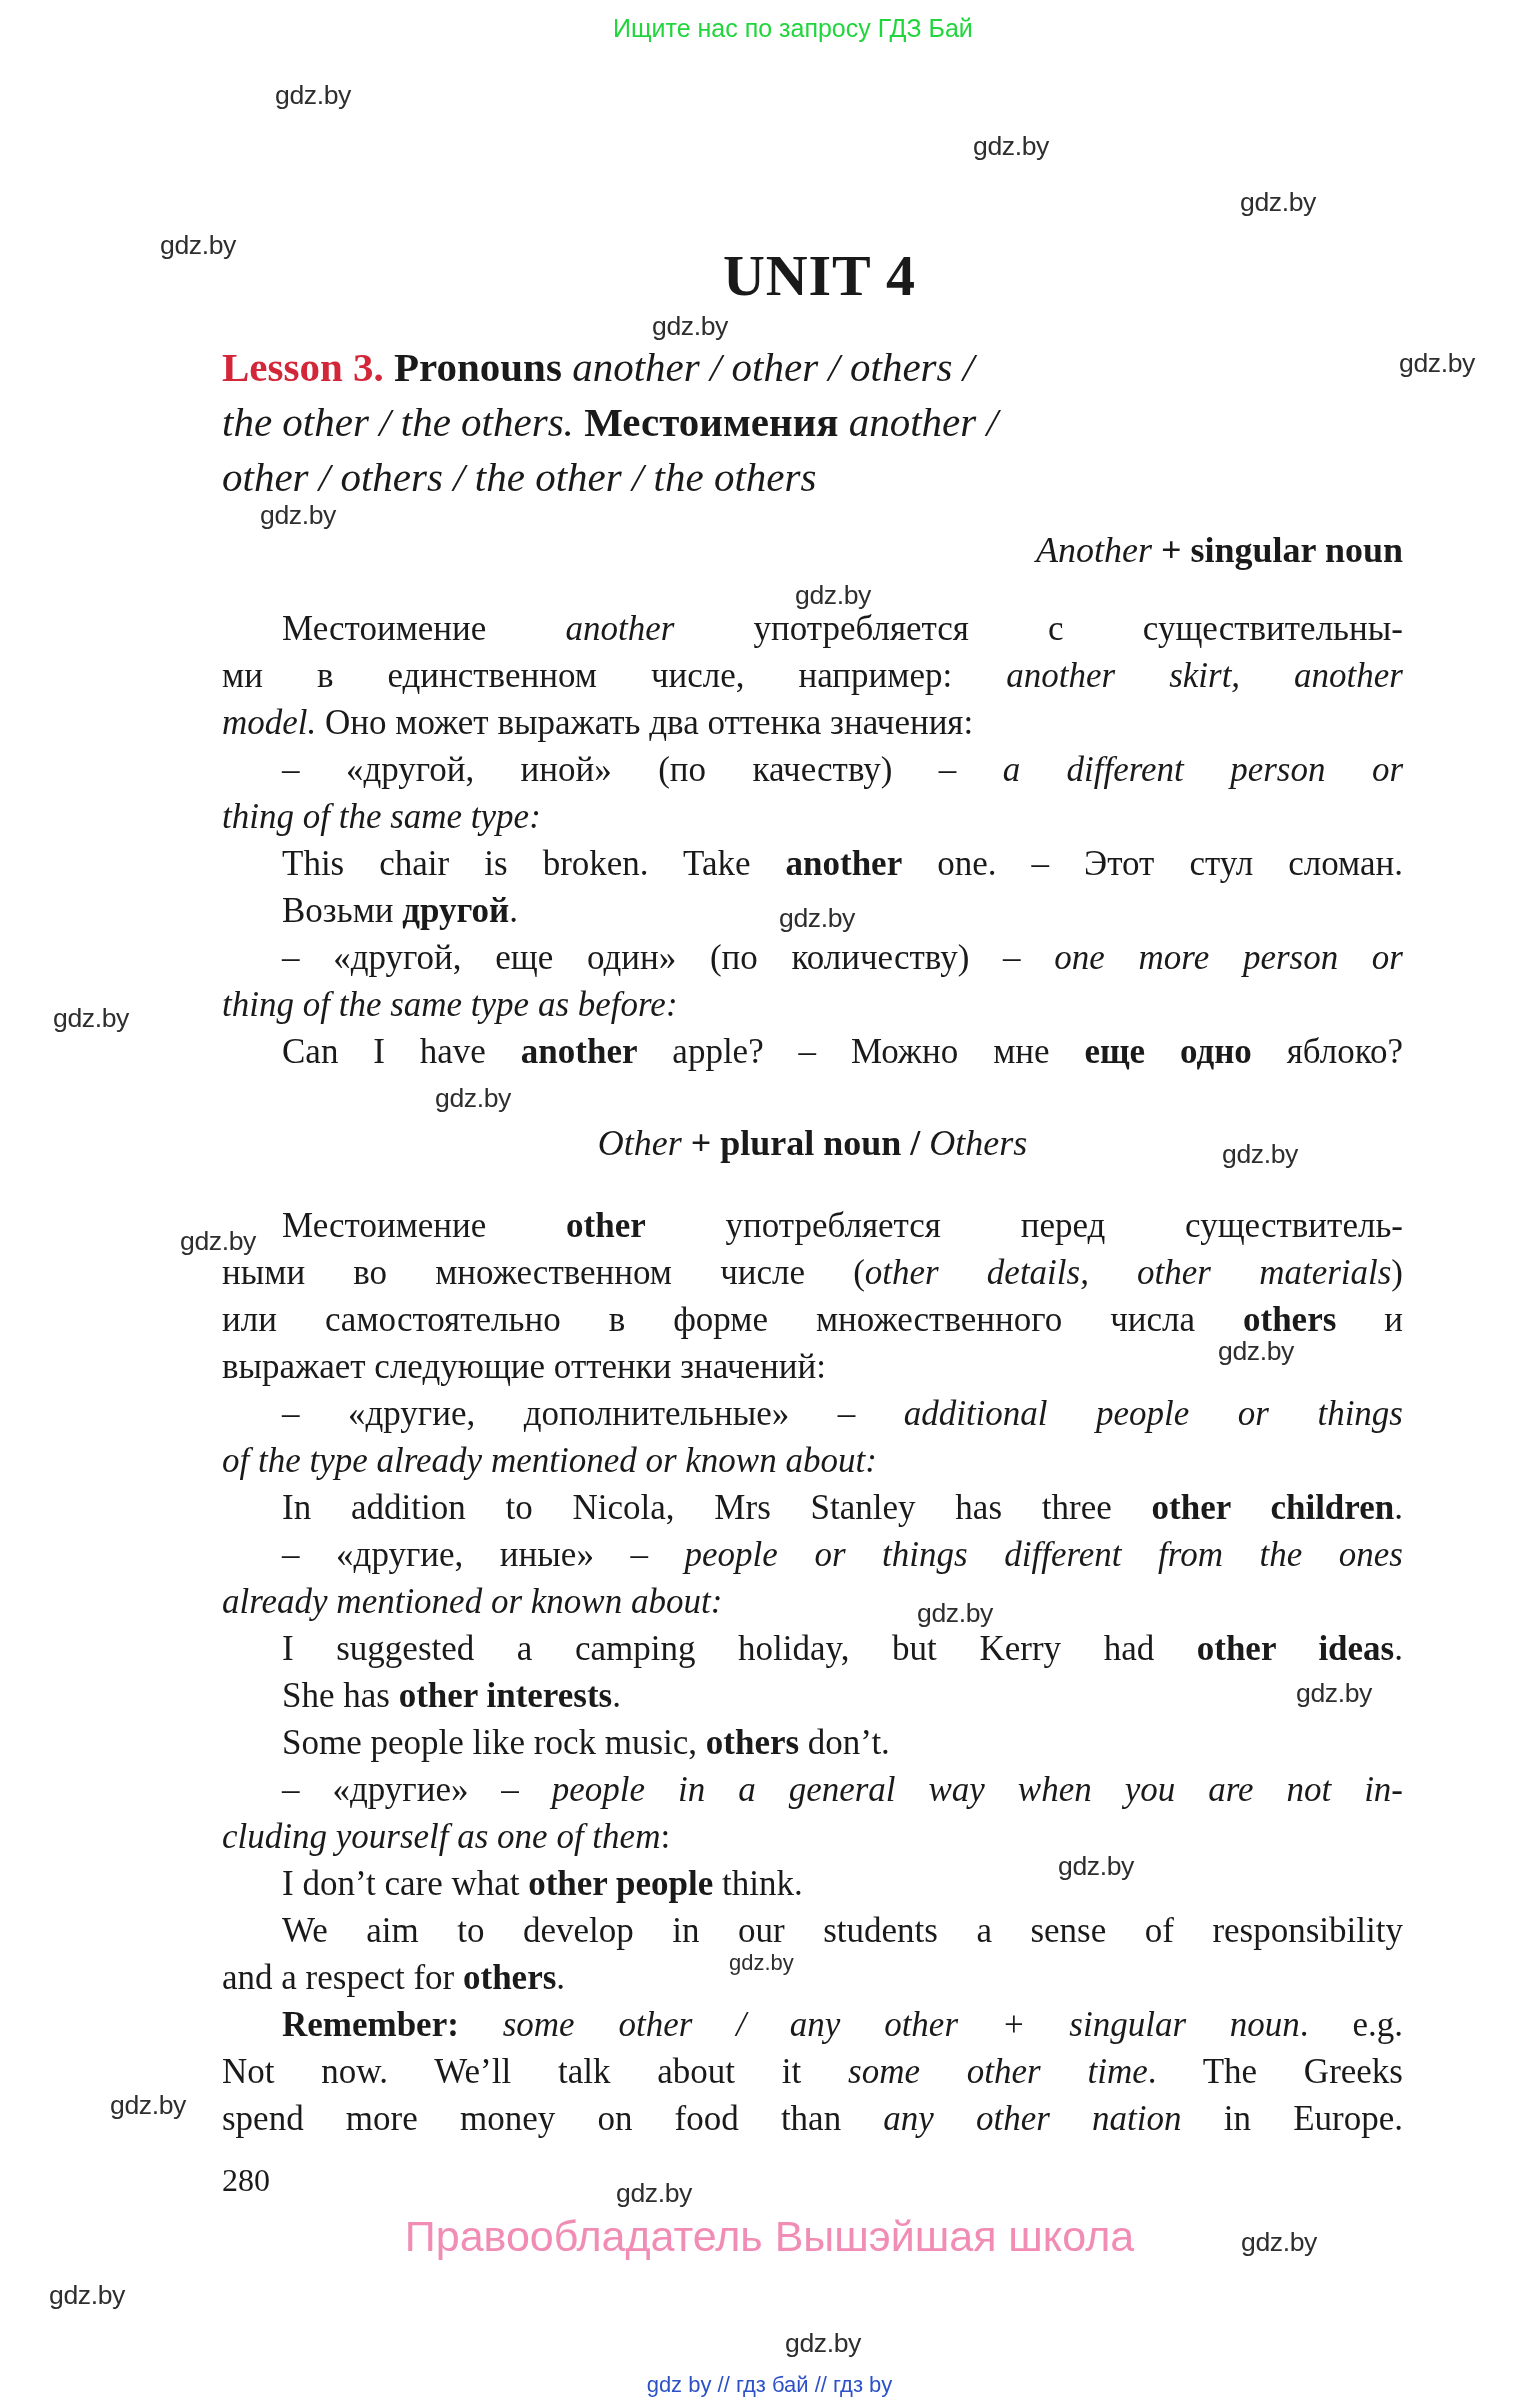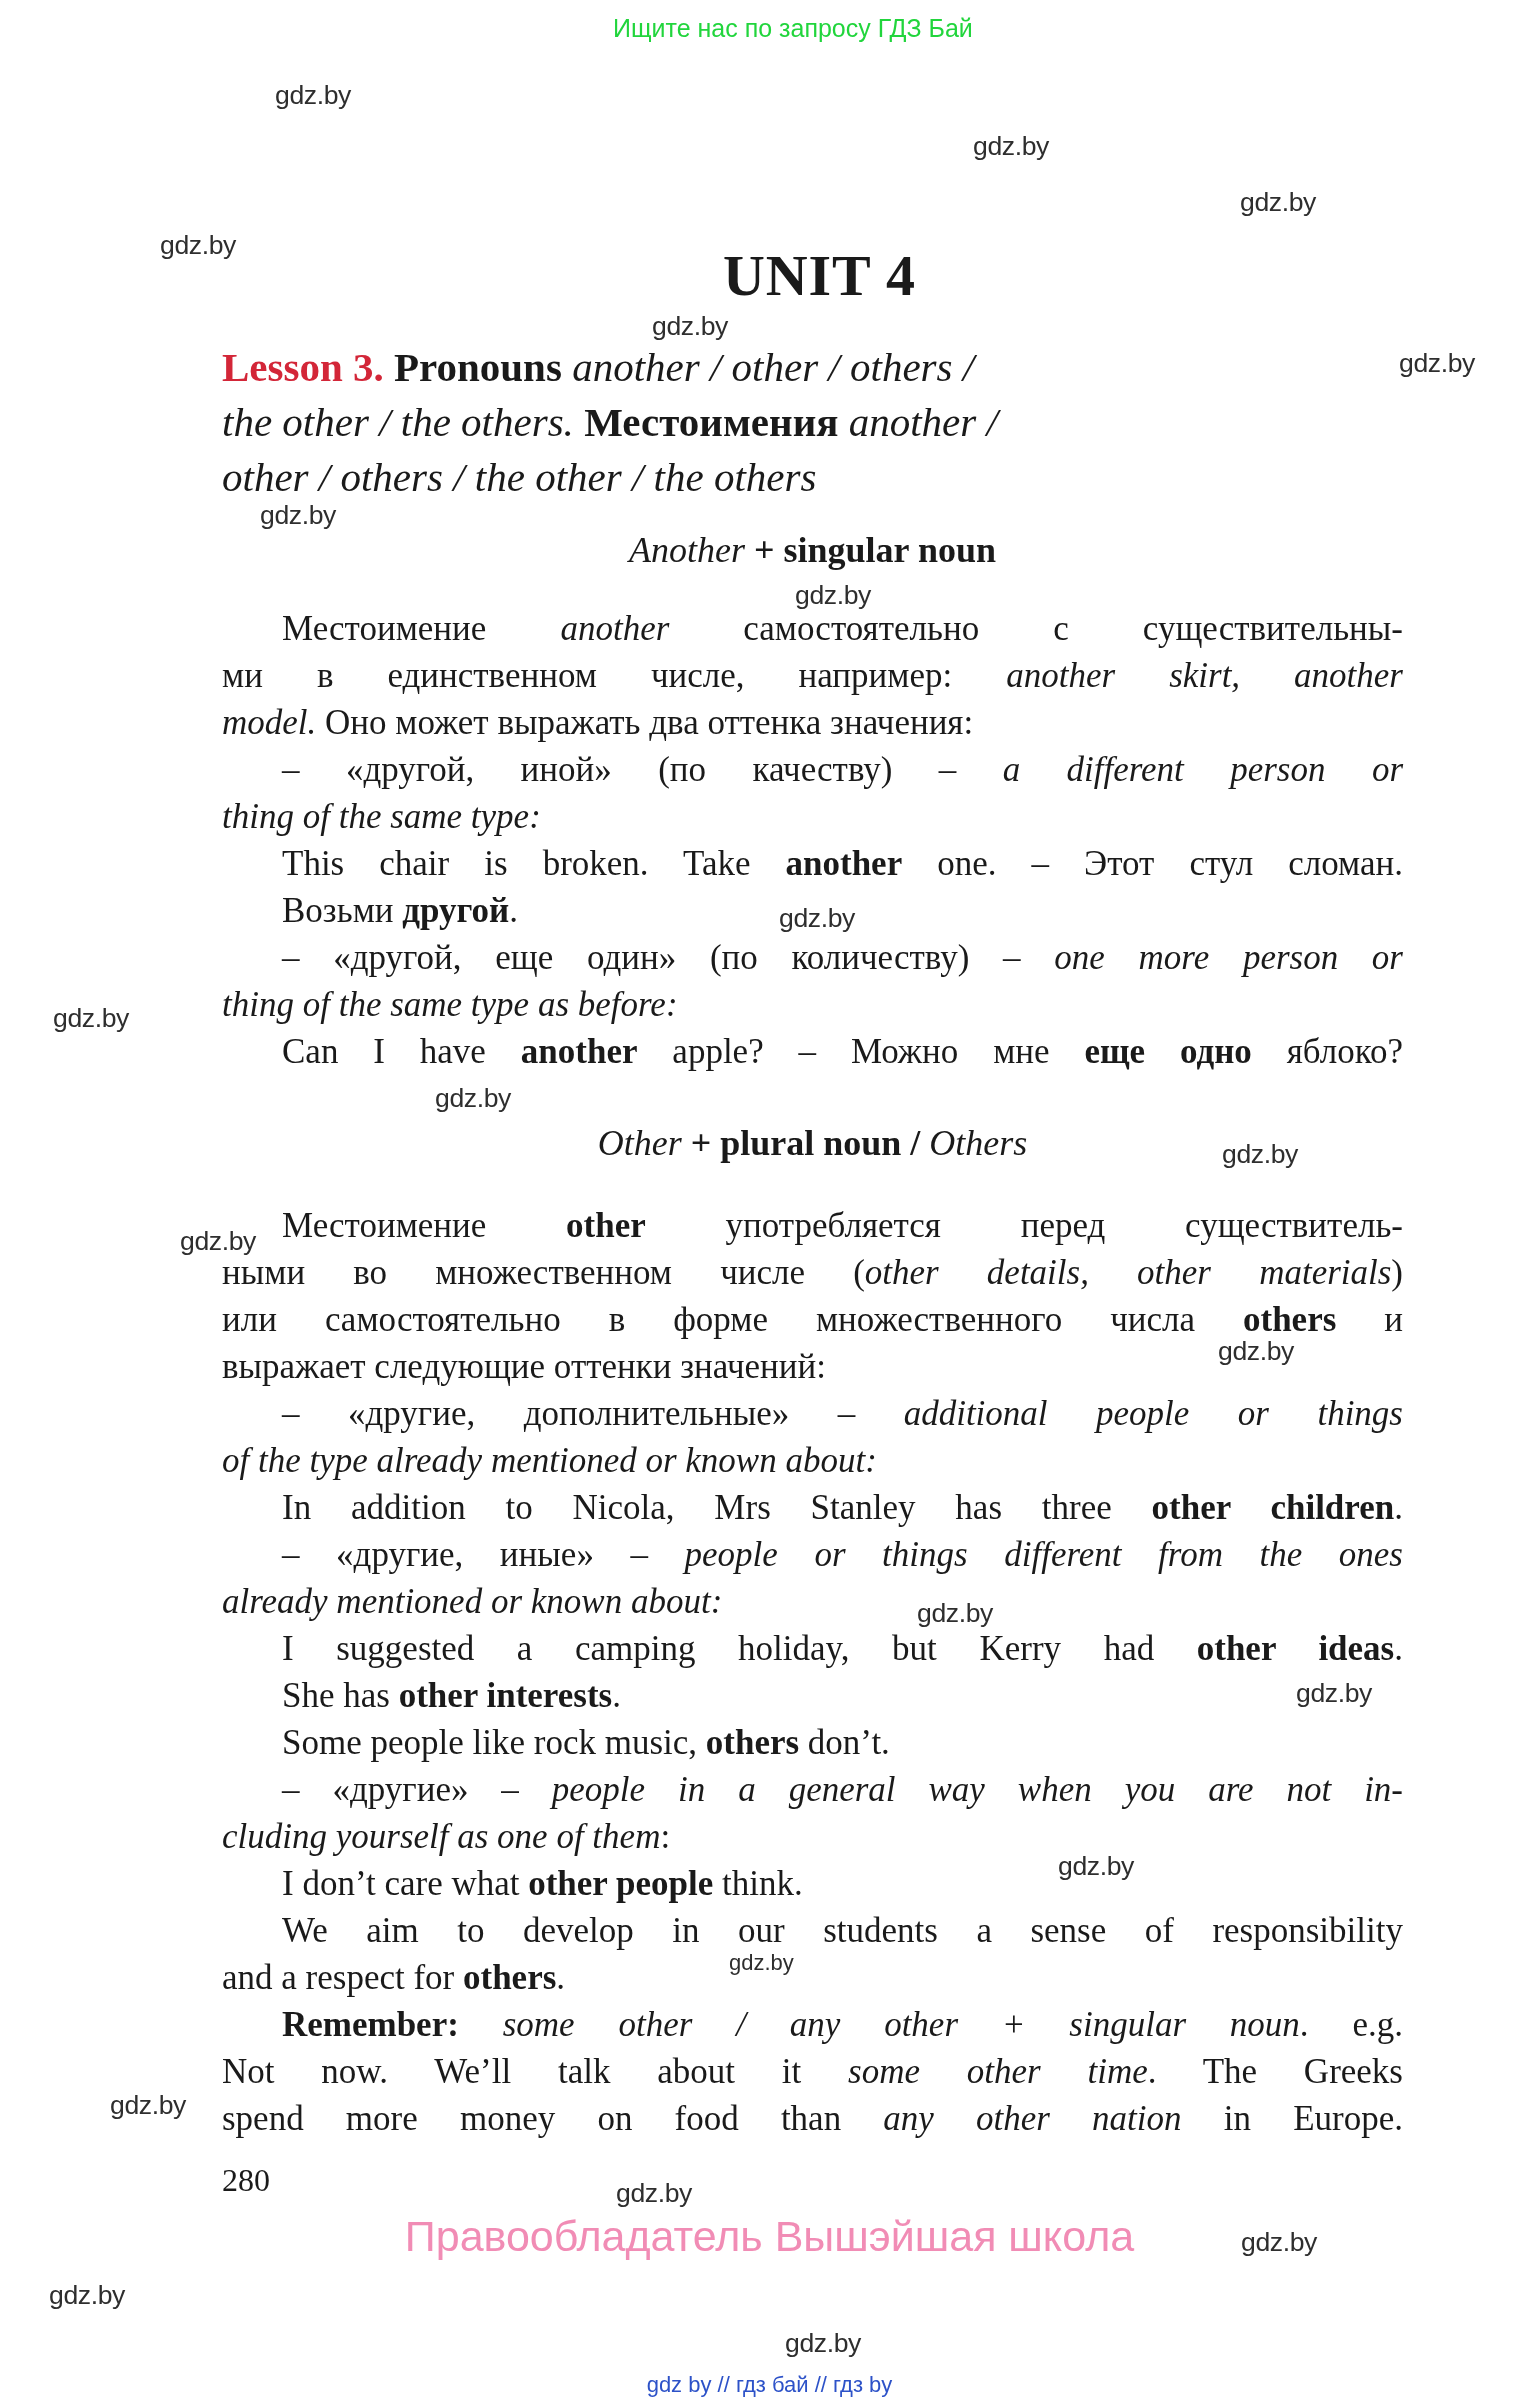--- a/index.html
+++ b/index.html
@@ -41,21 +41,21 @@
   .lesson-title{
     position:absolute; left:222px; top:330px; width:1188px;
     font-size:41px; font-weight:bold; line-height:55px;
   }
   
   .subheading{
     position:absolute; left:222px; width:1181px;
     text-align:center; font-size:36px; line-height:43px;
     white-space:nowrap;
   }
-  #heading1{top:519px;}
+  #heading1{top:519px;text-align:right;}
   #heading2{top:1112px;}
   
   .body-block{
     position:absolute; left:222px; width:1181px;
     font-size:35px; line-height:47px;
   }
   #body1{top:595px;}
   #body2{top:1192px;}
   .ln{display:block; min-height:47px;}
   .lesson-title .ln{min-height:55px;}
@@ -121,21 +121,21 @@
 
   <div class="lesson-title">
       <div class="ln "><span class="s-r">Lesson 3.</span><span class="s-b"> Pronouns </span><span class="s-bi">another / other / others /</span></div>
       <div class="ln "><span class="s-bi">the other / the others.</span><span class="s-b"> Местоимения </span><span class="s-bi">another /</span></div>
       <div class="ln "><span class="s-bi">other / others / the other / the others</span></div>
     </div>
 
   <div id="heading1" class="subheading"><span class="s-i">Another</span><span class="s-b"> + singular noun</span></div>
 
   <div id="body1" class="body-block">
-      <div class="ln ind j"><span class="s-n">Местоимение </span><span class="s-bi">another</span><span class="s-n"> самостоятельно с существительны-</span></div>
+      <div class="ln ind j"><span class="s-n">Местоимение </span><span class="s-bi">another</span><span class="s-n"> употребляется с существительны-</span></div>
       <div class="ln j"><span class="s-n">ми в единственном числе, например: </span><span class="s-i">another skirt, another</span></div>
       <div class="ln "><span class="s-i">model.</span><span class="s-n"> Оно может выражать два оттенка значения:</span></div>
       <div class="ln ind j"><span class="s-n">– «другой, иной» (по качеству) – </span><span class="s-i">a different person or</span></div>
       <div class="ln "><span class="s-i">thing of the same type:</span></div>
       <div class="ln ind j"><span class="s-n">This chair is broken. Take </span><span class="s-b">another</span><span class="s-n"> one. – Этот стул сломан.</span></div>
       <div class="ln ind"><span class="s-n">Возьми </span><span class="s-b">другой</span><span class="s-n">.</span></div>
       <div class="ln ind j"><span class="s-n">– «другой, еще один» (по количеству) – </span><span class="s-i">one more person or</span></div>
       <div class="ln "><span class="s-i">thing of the same type as before:</span></div>
       <div class="ln ind j"><span class="s-n">Can I have </span><span class="s-b">another</span><span class="s-n"> apple? – Можно мне </span><span class="s-b">еще одно</span><span class="s-n"> яблоко?</span></div>
     </div>

